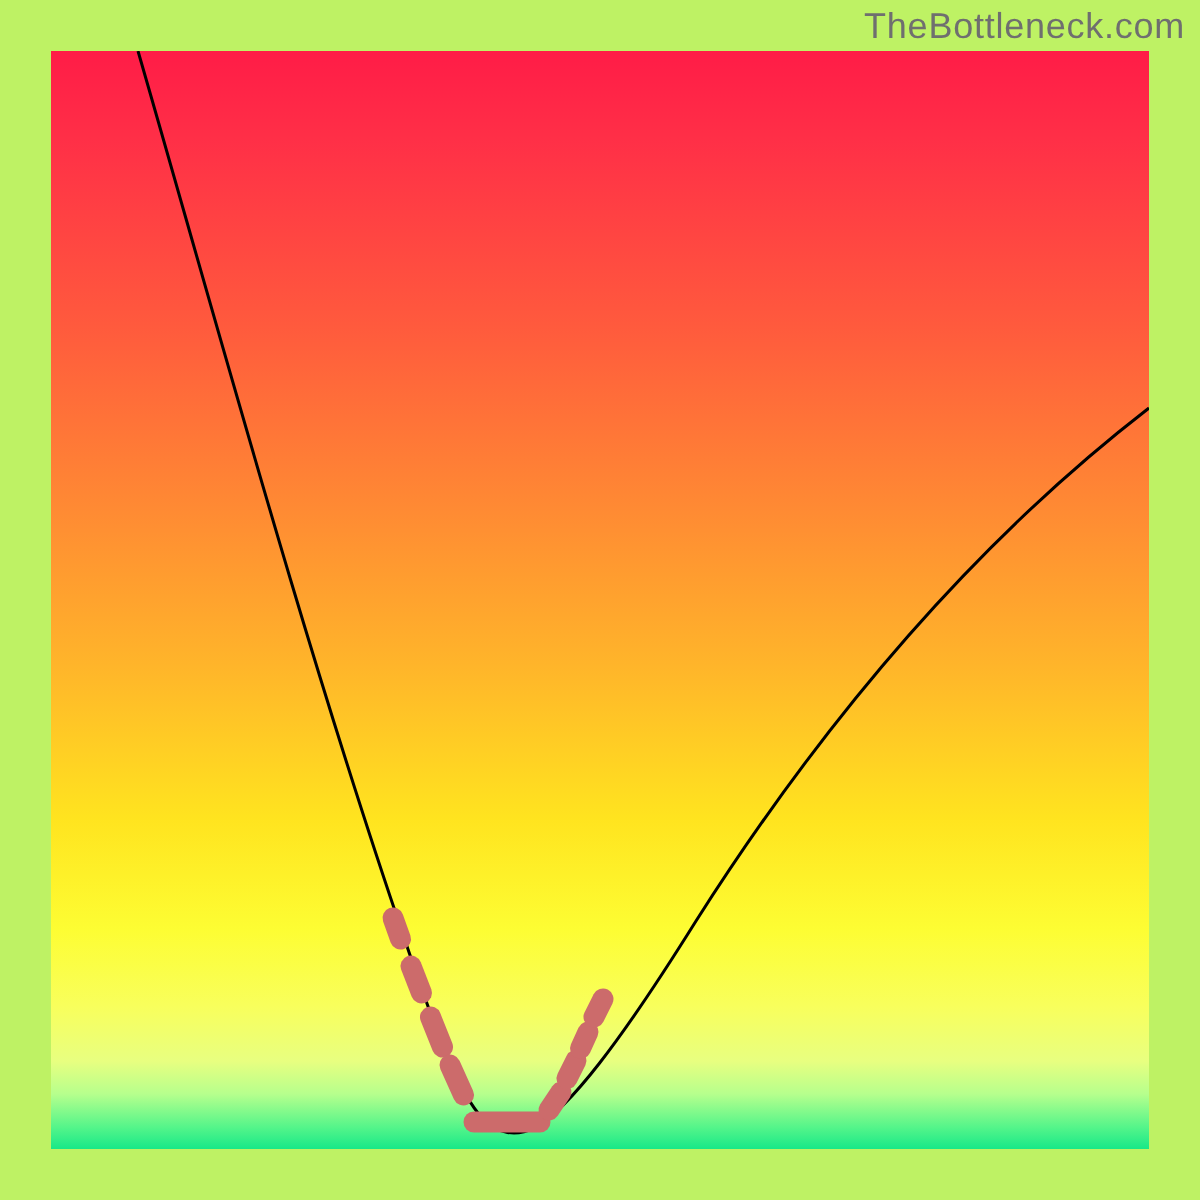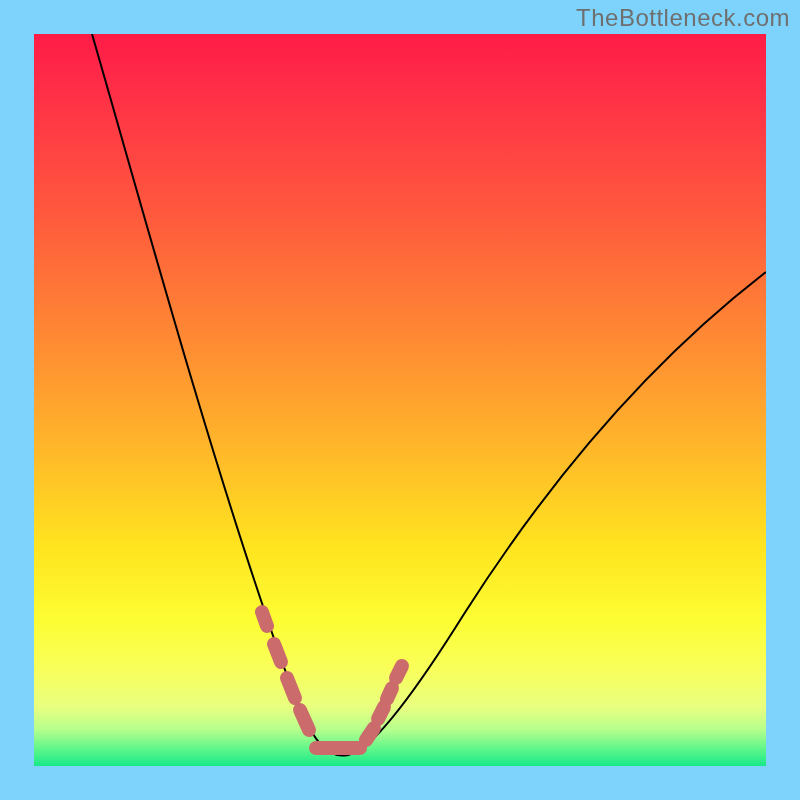--- a/index.html
+++ b/index.html
@@ -8,21 +8,21 @@
     width: 800px;
     height: 800px;
     background: #000;
     font-family: Arial, Helvetica, sans-serif;
     overflow: hidden;
   }
   .frame {
     position: relative;
     width: 800px;
     height: 800px;
-    background: #7dd3fc;
+    background: #bef264;
     text-align: center;
   }
   .watermark {
     position: absolute;
     top: 4px;
     right: 10px;
     color: #6f6f6f;
     font-size: 24px;
     font-weight: 500;
     letter-spacing: 0.5px;

